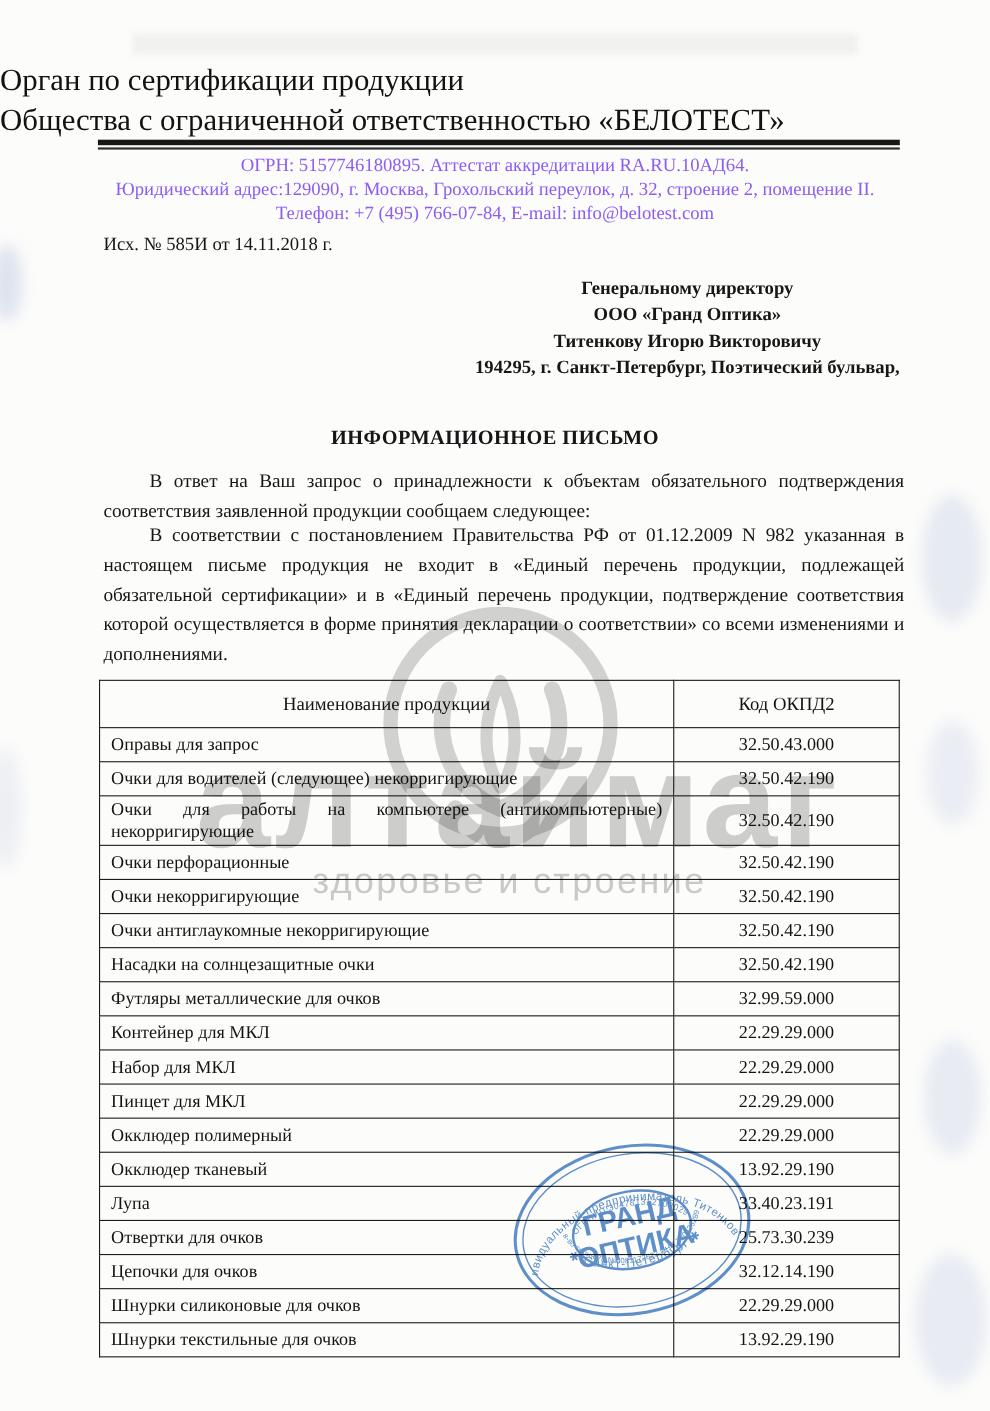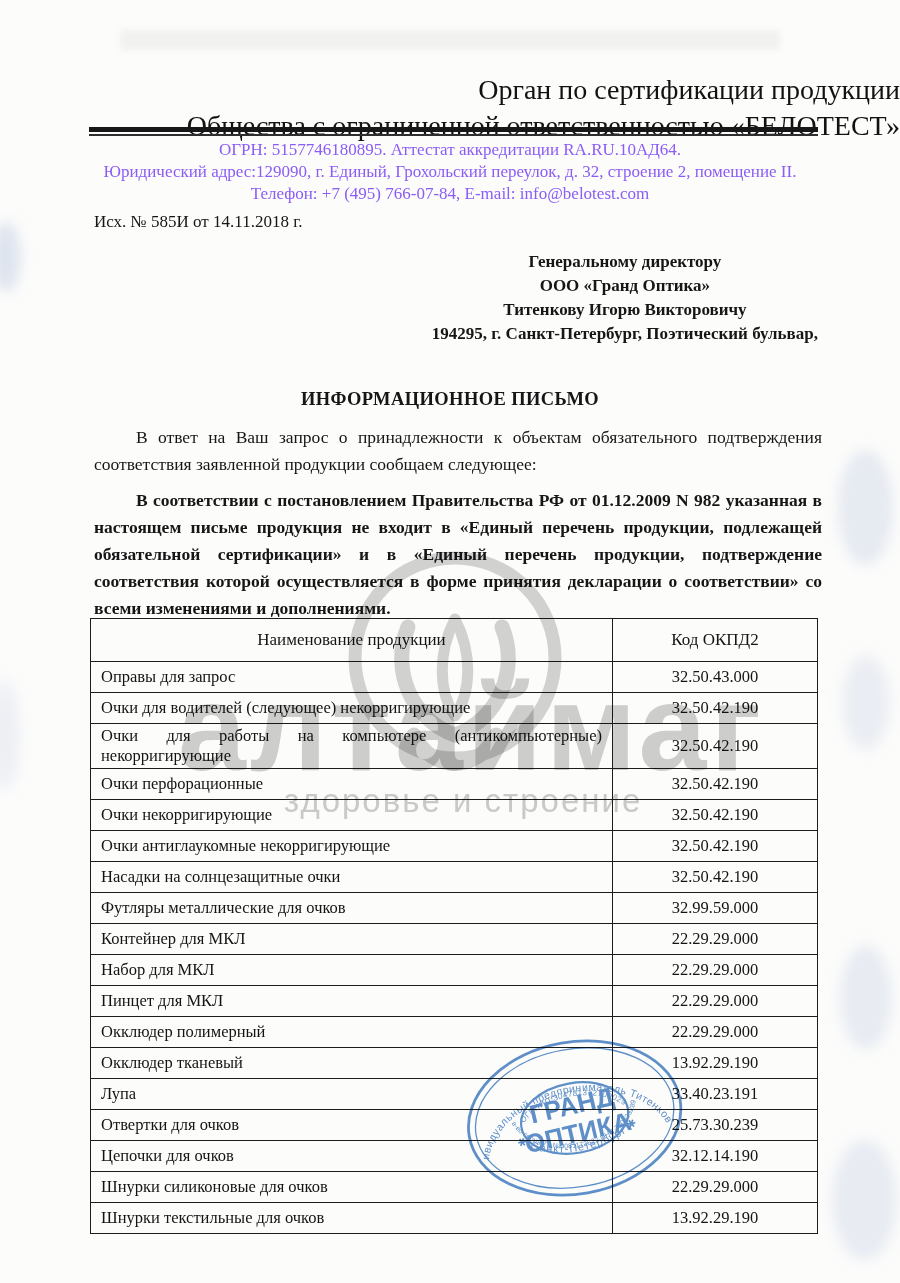--- a/index.html
+++ b/index.html
@@ -7,40 +7,40 @@
   .page{
     position:relative;
     width:900px;height:1283px;
     margin:0 auto;
     background:#fcfcfb;
     overflow:hidden;
     font-family:"Liberation Serif", serif;
     color:#161616;
   }
   
-  .org-title{position:absolute;top:72px;left:0;right:0;text-align:right;
+  .org-title{position:absolute;top:56px;left:0;right:0;text-align:left;
     font-size:28px;line-height:36px;color:#121212;}
   .rule{position:absolute;left:89px;top:127px;width:729px;}
   .rule .thick{height:5px;background:#171717;}
   .rule .thin{height:2px;background:#2e2e2e;margin-top:2px;}
   .lh-small{position:absolute;top:139px;left:0;right:0;text-align:center;
     font-size:17px;line-height:22px;color:#8b5cf6;}
   .ref-line{position:absolute;top:212px;left:94px;font-size:17px;}
   
   .addressee{position:absolute;top:250px;right:82px;display:flex;
     flex-direction:column;align-items:center;font-weight:bold;
     font-size:17px;line-height:24px;}
   .addressee div{white-space:nowrap;}
   
   .letter-title{position:absolute;top:389px;left:0;right:0;text-align:center;
     font-weight:bold;font-size:18.5px;letter-spacing:.4px;}
   .body-text{position:absolute;left:90px;width:728px;text-align:justify;
     font-size:17.5px;line-height:27px;text-indent:42px;margin:4px;}
   .p1{top:420px;}
-  .p2{top:483px;font-weight:bold;}
+  .p2{top:469px;}
   
   .tbl-wrap{position:absolute;left:90px;top:618px;z-index:1;}
   table.products{border-collapse:collapse;width:728px;
     font-size:16.5px;color:#141414;}
   table.products th,table.products td{border:1.6px solid #1c1c1c;}
   table.products th{height:38px;font-size:17px;text-align:center;font-weight:normal;padding:2px 8px;}
   table.products td{height:26px;padding:2px 10px;text-align:justify;}
   table.products td.code{text-align:center;width:196px;padding:2px 4px;}
   
   :root{--wm-color:#aaaaaa;--stamp-color:#4a82c4;}
@@ -80,21 +80,21 @@
   <div class="org-title">
     <div>Орган по сертификации продукции</div>
     <div>Общества с ограниченной ответственностью «БЕЛОТЕСТ»</div>
   </div>
   <div class="rule">
     <div class="thick"></div>
     <div class="thin"></div>
   </div>
   <div class="lh-small">
     <div>ОГРН: 5157746180895. Аттестат аккредитации RA.RU.10АД64.</div>
-    <div>Юридический адрес:129090, г. Единый, Грохольский переулок, д. 32, строение 2, помещение II.</div>
+    <div>Юридический адрес:129090, г. Москва, Грохольский переулок, д. 32, строение 2, помещение II.</div>
     <div>Телефон: +7 (495) 766-07-84, E-mail: info@belotest.com</div>
   </div>
 
   <div class="ref-line">Исх. № 585И от 14.11.2018 г.</div>
 
   <div class="addressee">
       <div>Генеральному директору</div>
       <div>ООО «Гранд Оптика»</div>
       <div>Титенкову Игорю Викторовичу</div>
       <div>194295, г. Санкт-Петербург, Поэтический бульвар,</div>

